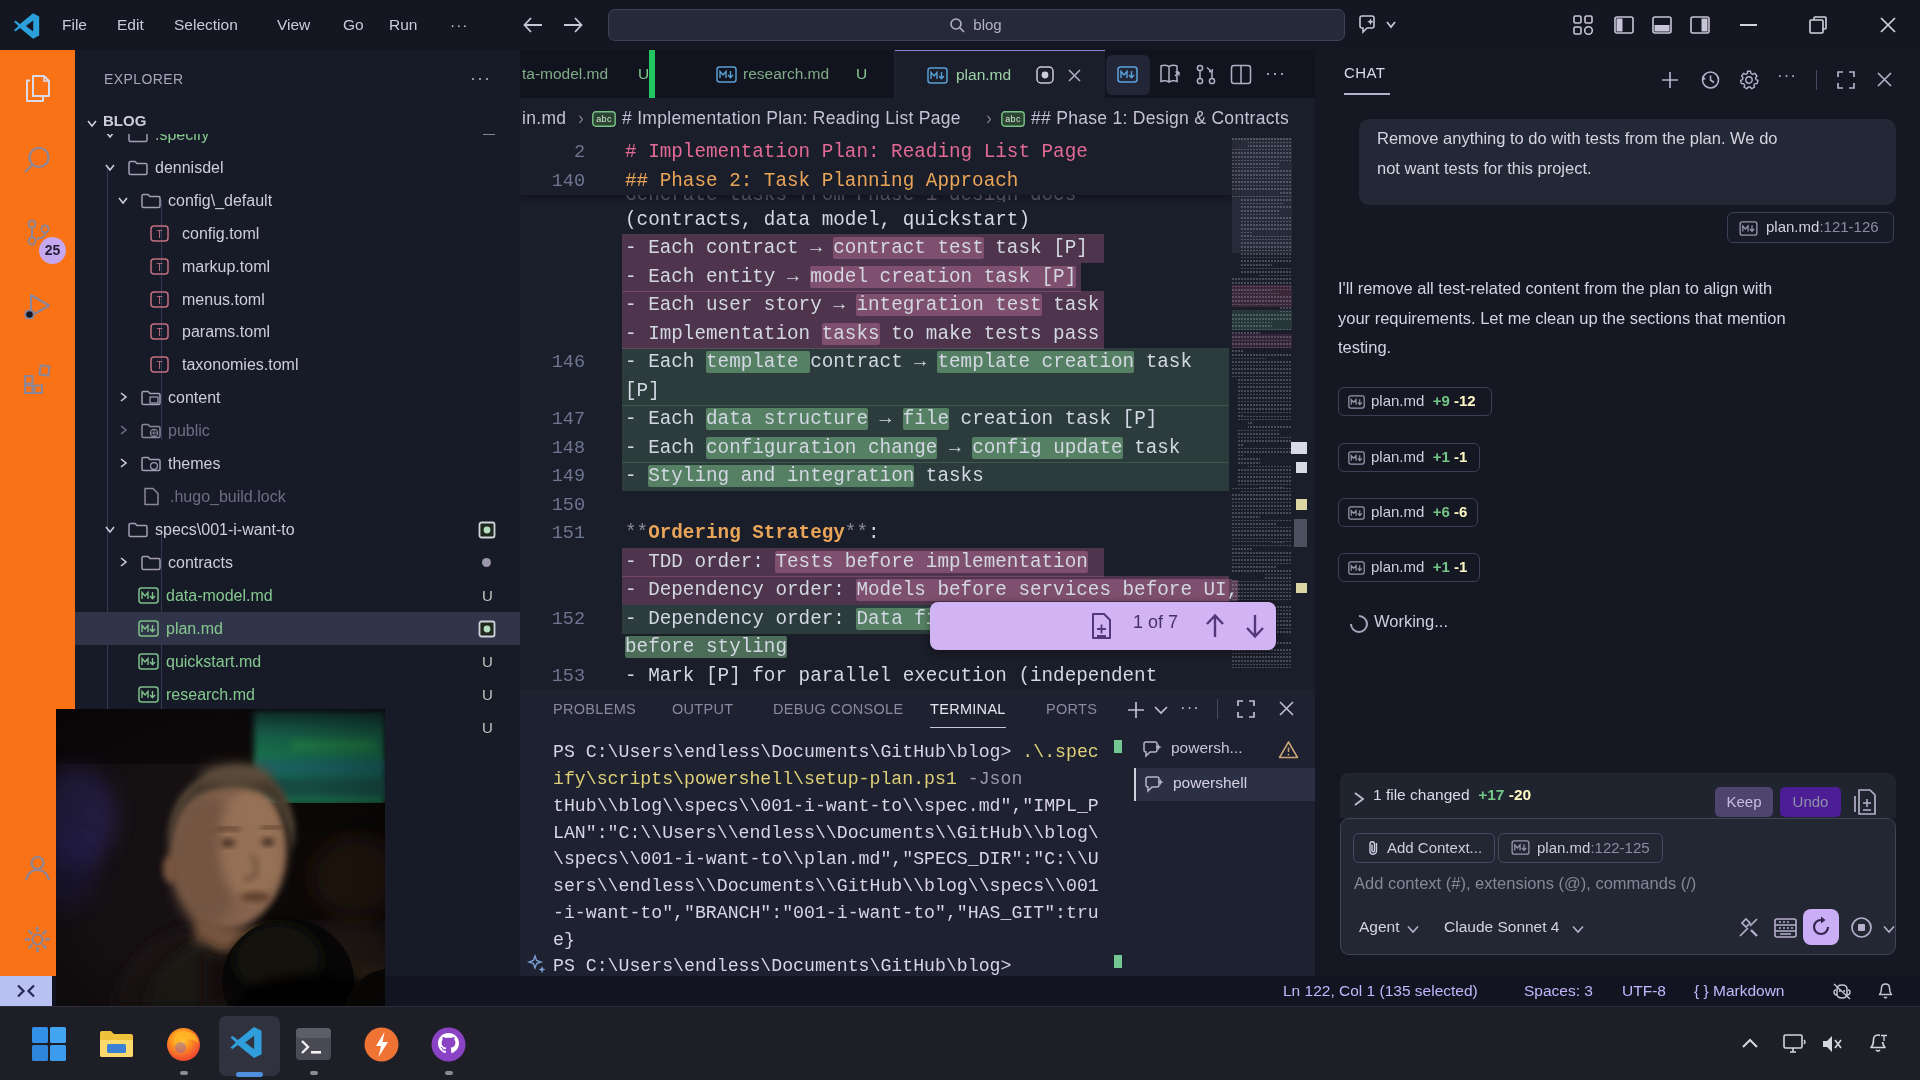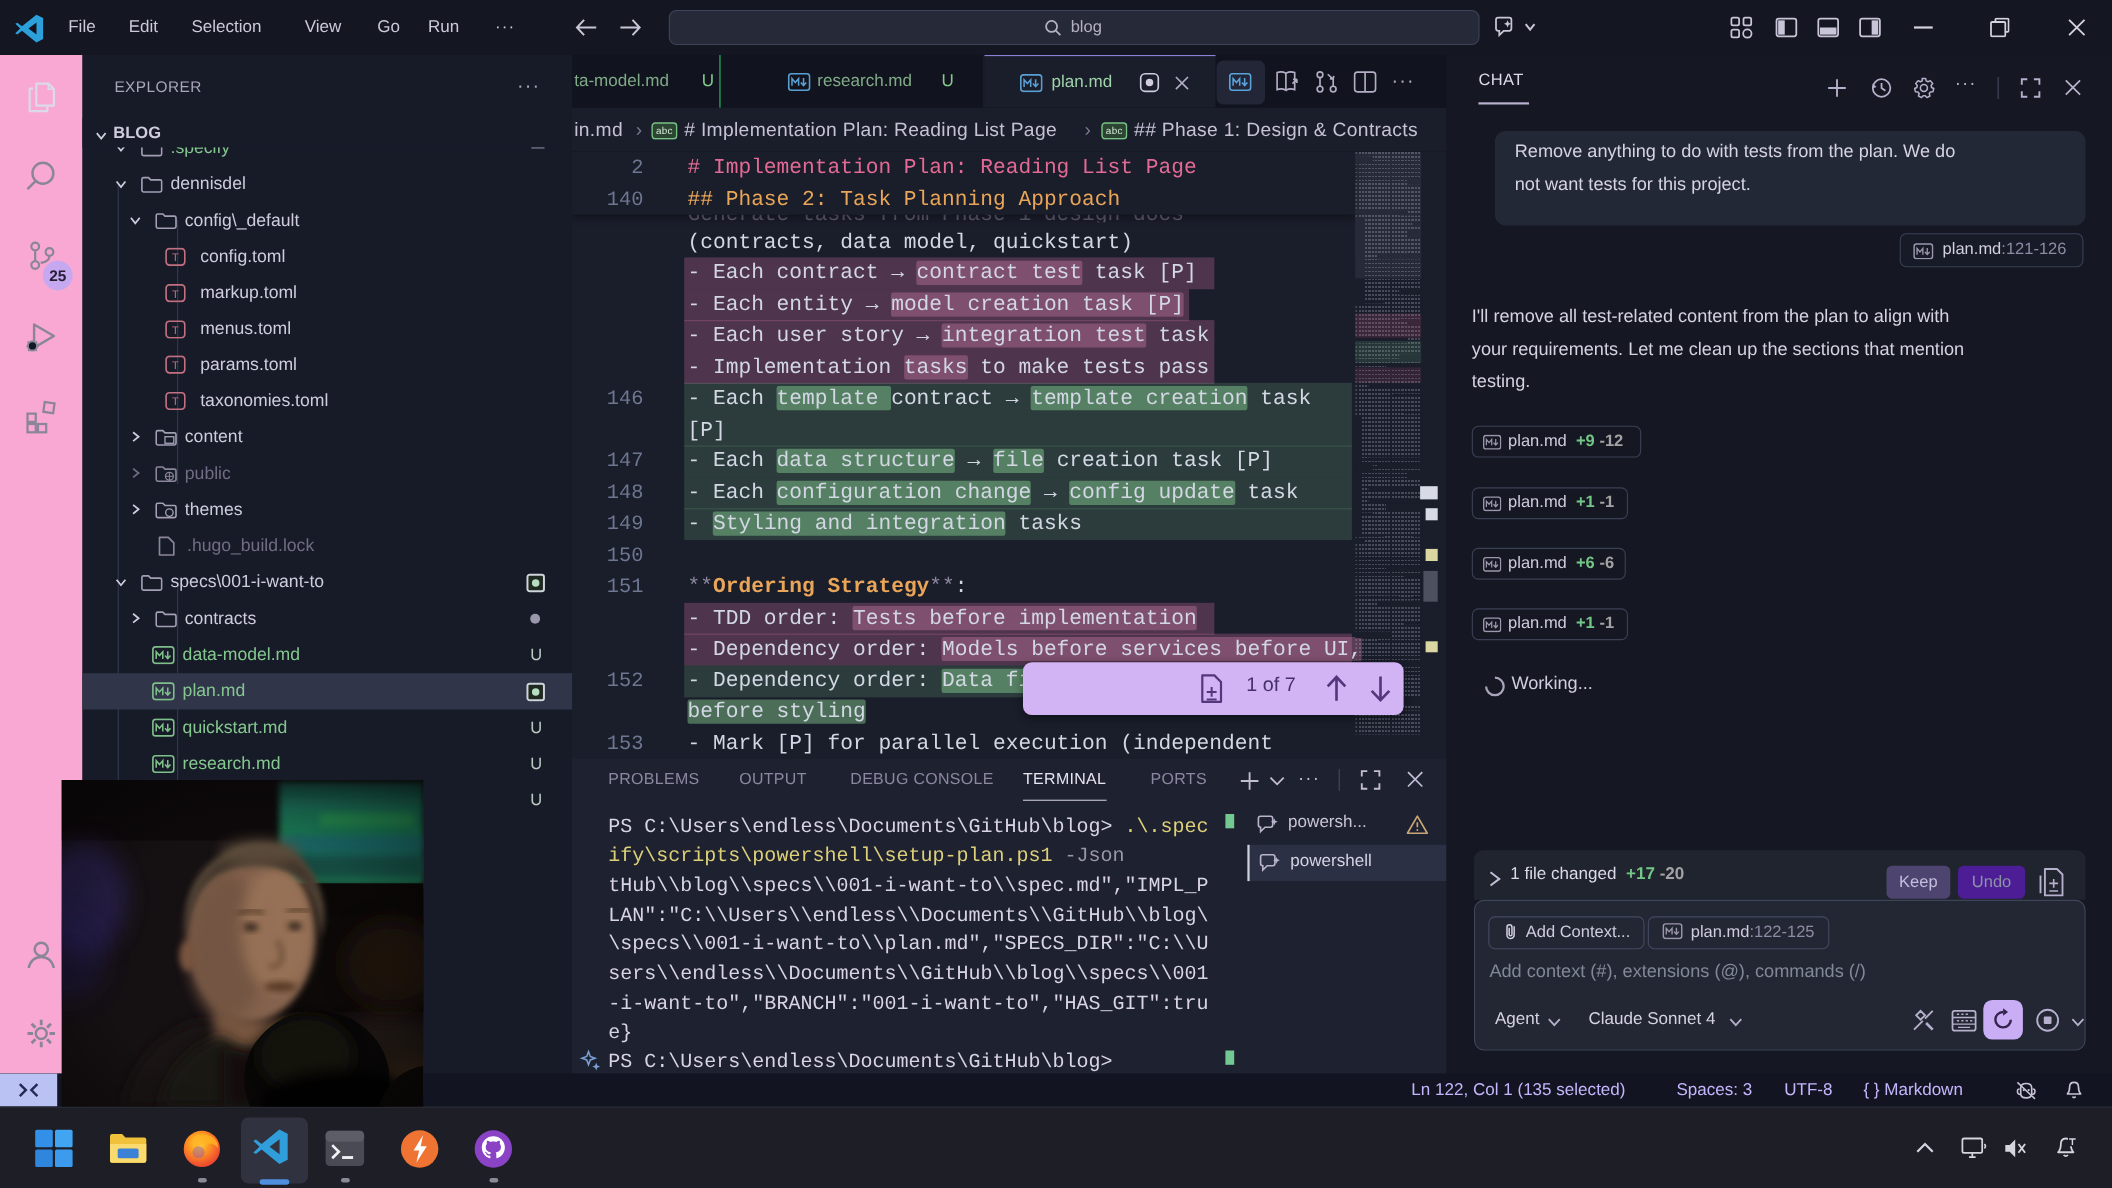--- a/index.html
+++ b/index.html
@@ -7,21 +7,21 @@
   body { background:#151823; font-family:"Liberation Sans", sans-serif; position:relative; }
   .a { position:absolute; }
   svg { display:block; }
 
   
   #titlebar { left:0; top:0; width:1920px; height:50px; background:#141722; }
   .menu { color:#ccc9da; font-size:15.5px; line-height:50px; position:absolute; top:0; }
   #searchbox { left:608px; top:9px; width:737px; height:32px; background:#262a38; border:1px solid #3d4459; border-radius:7px; color:#b5b1c5; font-size:15px; text-align:center; line-height:30px; }
 
   
-  #activitybar { left:0; top:50px; width:75px; height:926px; background:#f9a8d4; }
+  #activitybar { left:0; top:50px; width:75px; height:926px; background:#f97316; }
   .abicon { position:absolute; left:21px; width:33px; height:33px; }
 
   
   #sidebar { left:75px; top:50px; width:445px; height:926px; background:#171b28; }
   .trow { position:absolute; left:0; width:445px; height:33px; color:#cfccdd; font-size:16px; line-height:33px; white-space:nowrap; }
   .trow .lbl { position:absolute; top:0; }
   .green { color:#85c88f; }
   .dim { color:#716c85; }
   .ubadge { position:absolute; left:407px; color:#b9cbc0; font-size:15px; }
   .chev { position:absolute; top:9px; width:14px; height:14px; }
@@ -44,21 +44,21 @@
   
   #panel { left:520px; top:690px; width:795px; height:286px; background:#1e212f; }
   .ptab { position:absolute; top:0; height:38px; line-height:38px; font-size:14.5px; color:#8d88a2; letter-spacing:0.3px; }
   .tline { position:absolute; left:33px; font-family:"Liberation Mono", monospace; font-size:18.2px; line-height:26.8px; color:#d8d4e6; white-space:pre; }
   .yel { color:#ddd079; }
 
   
   #chat { left:1315px; top:50px; width:605px; height:926px; background:#151823; }
   .chiptext { color:#d0cde0; font-size:15px; }
   .cgreen { color:#74c687; }
-  .cred { color:#a3a3a3; }
+  .cred { color:#fef9c3; }
 
   
   #statusbar { left:0; top:976px; width:1920px; height:30px; background:#121521; }
   .sbitem { position:absolute; top:0; color:#c4b5fd; font-size:15.5px; line-height:30px; }
 
   
   #taskbar { left:0; top:1006px; width:1920px; height:74px; background:#1d1e26; border-top:1px solid #2c2d37; }
 </style>
 </head>
 <body>
@@ -332,21 +332,21 @@
         </svg>
       <span class="lbl green" style="left:91px">research.md</span>
       <span class="ubadge">U</span>
     </div>
     <div class="trow" style="top:584.5px">
       <span class="ubadge">U</span>
     </div>
   </div>
 </div>
 <div class="a" id="tabbar">
-  <div class="tab" style="left:0;width:135px;border-right:1px solid #22c55e">
+  <div class="tab" style="left:0;width:135px;border-right:6px solid #22c55e">
       <span style="position:absolute;left:2px">ta-model.md</span>
       <span style="position:absolute;left:118px;color:#85c88f">U</span>
     </div>
   <div class="tab" style="left:136px;width:239px;border-right:1px solid #252136">
     <svg class="a" style="left:60px;top:16px" width="21" height="17" viewBox="0 0 21 17">
         <rect x="1" y="1" width="19" height="15" rx="2.5" stroke="#5a9fd4" stroke-width="1.5" fill="none"></rect>
         <path d="M4 12 V5.5 L7 9 L10 5.5 V12" stroke="#5a9fd4" stroke-width="1.4" fill="none"></path>
         <path d="M14.5 5 V11 M12 9 L14.5 11.8 L17 9" stroke="#5a9fd4" stroke-width="1.4" fill="none"></path>
       </svg>
     <span style="position:absolute;left:87px">research.md</span>

